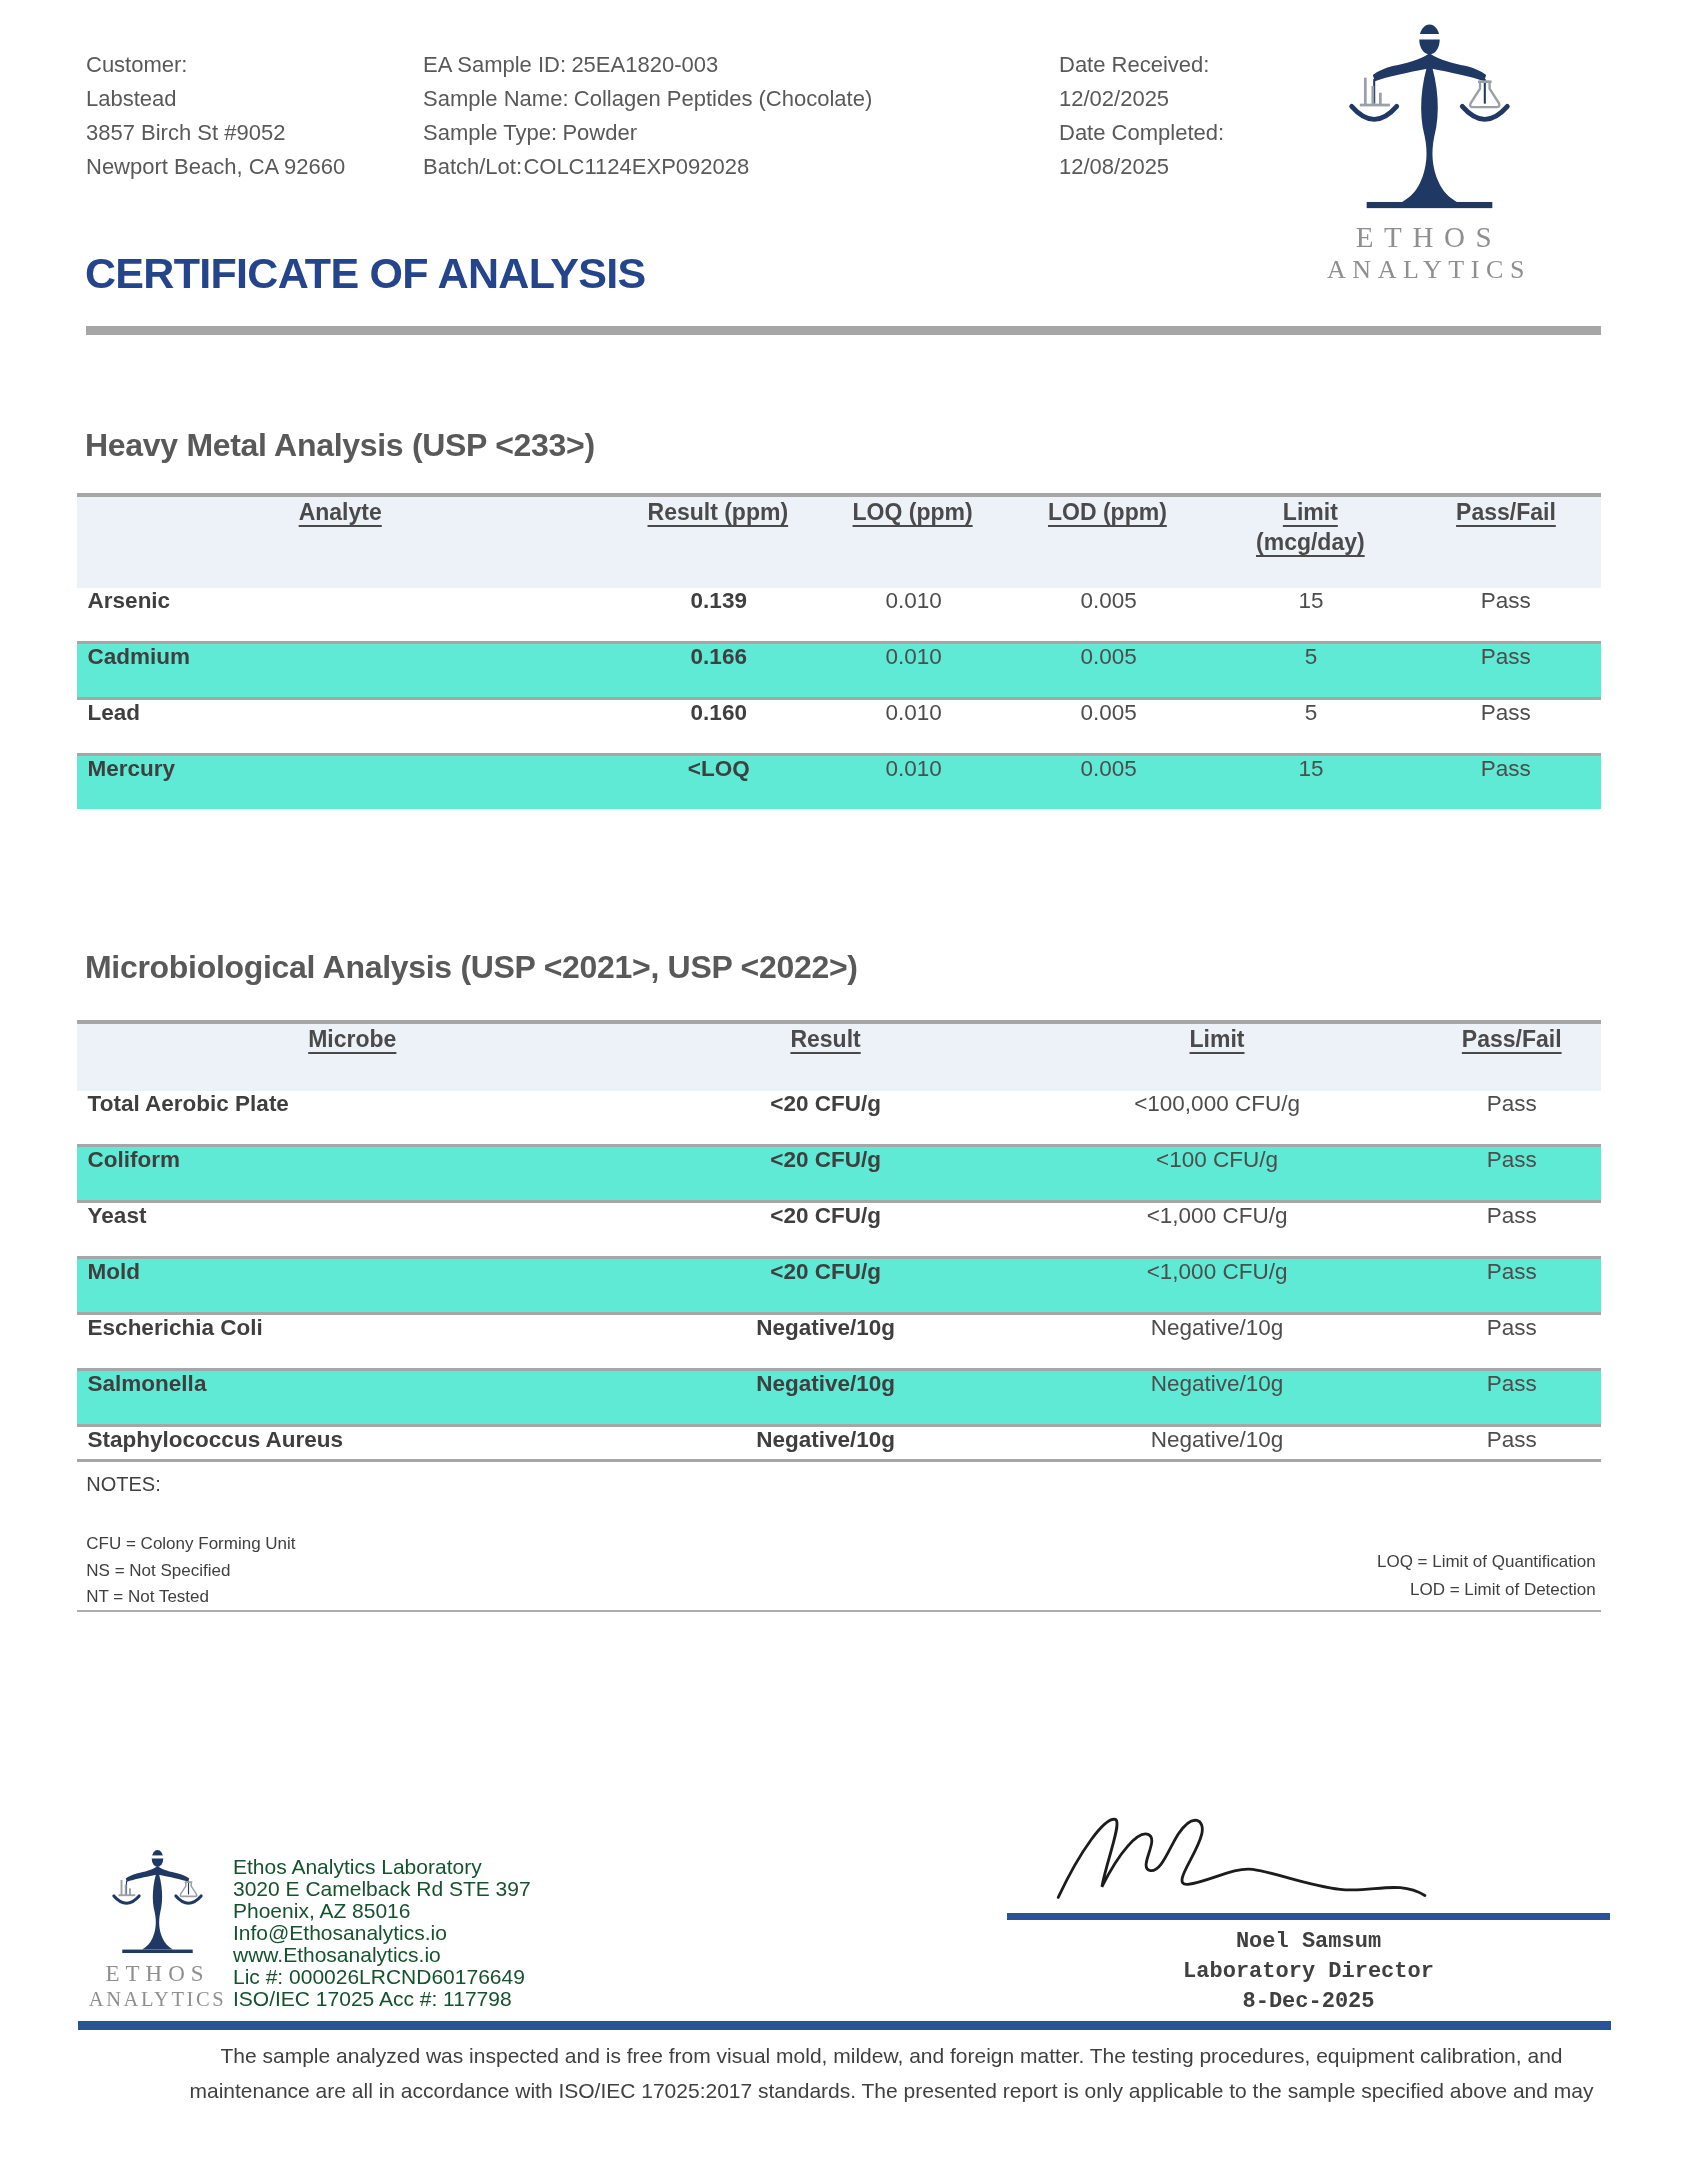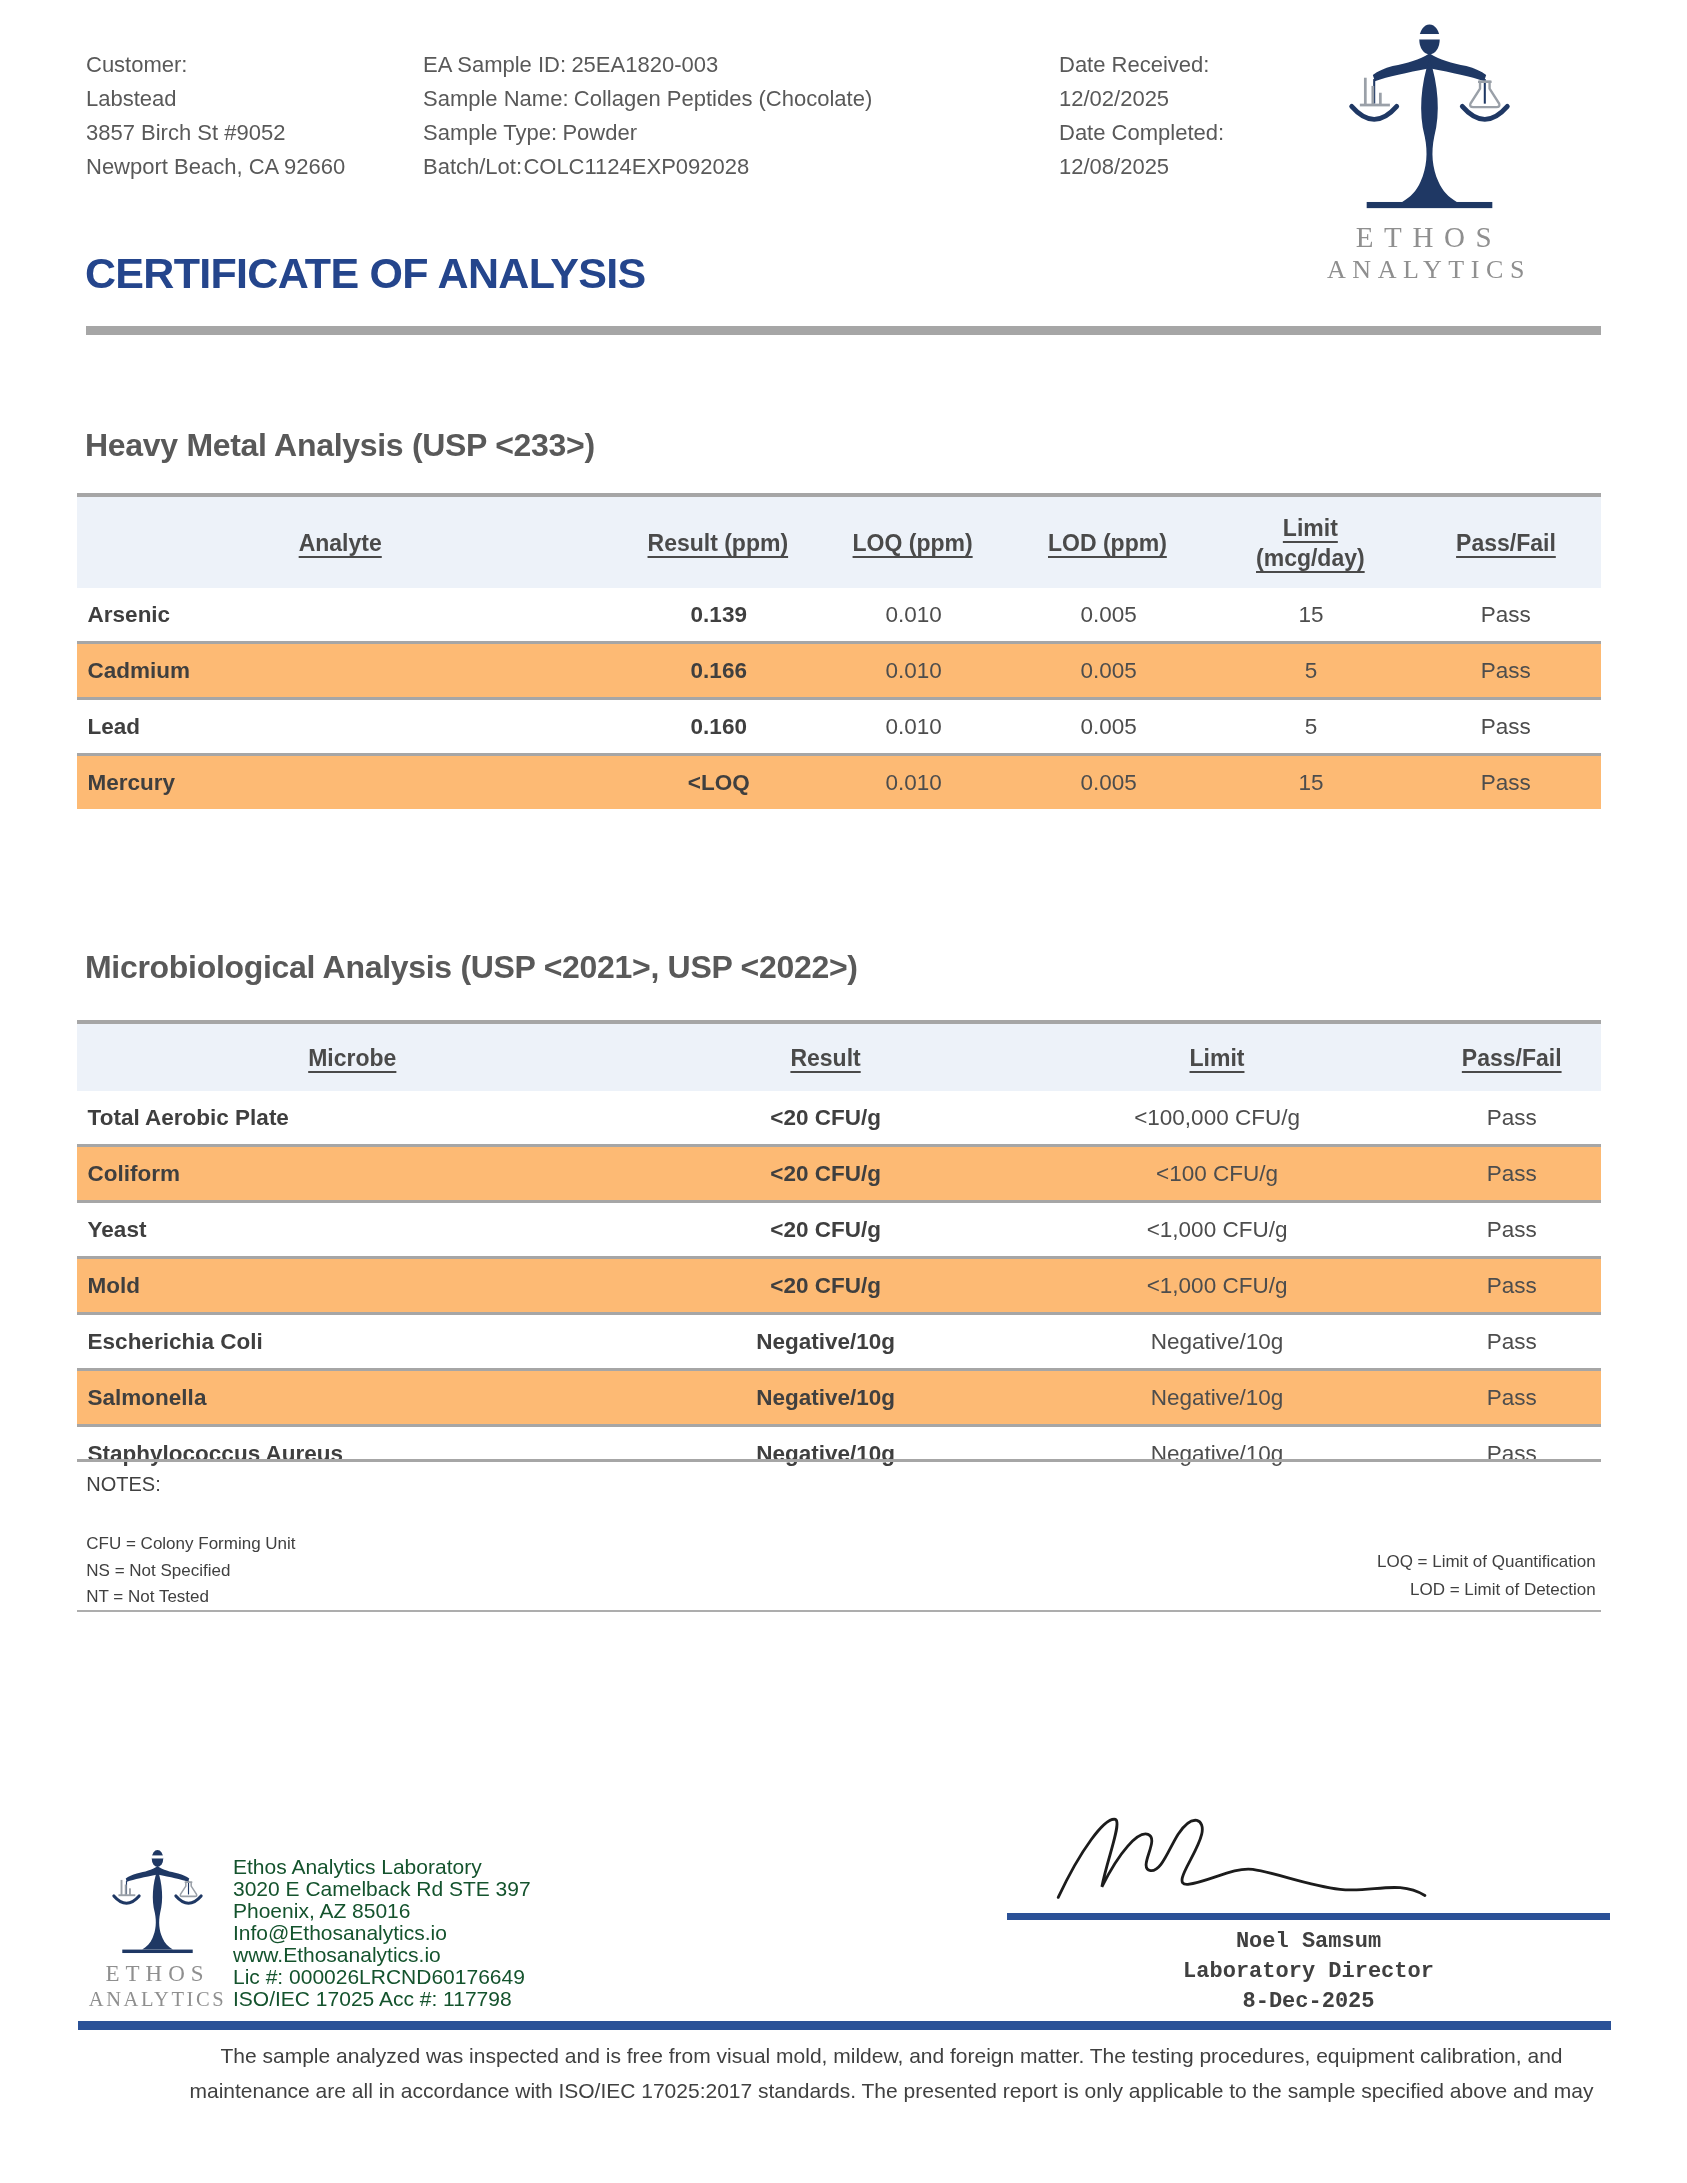--- a/index.html
+++ b/index.html
@@ -22,27 +22,27 @@
   .doc-title{position:absolute;left:85px;top:249px;font-size:43px;font-weight:700;letter-spacing:-0.7px;color:#24458C;margin:0;}
   .title-divider{position:absolute;left:86px;top:326px;width:1515px;height:8.6px;background:#A6A6A6;}
   
   .section-heading{position:absolute;left:85px;font-size:32px;font-weight:700;color:#595959;margin:0;letter-spacing:-0.3px;}
   #hm-heading{top:427px;}
   #mb-heading{top:949px;}
   
   .coa-table{position:absolute;left:77px;width:1524px;border-top:4px solid #A6A6A6;}
   #hm-table{top:493px;}
   #mb-table{top:1020px;}
-  .t-row{display:flex;align-items:center;gap:12px;}
+  .t-row{display:flex;align-items:flex-start;gap:12px;}
   .t-row.sep{border-top:3.3px solid #A6A6A6;}
   .t-head{background:#EDF2F9;}
   #hm-table .t-head{height:91px;}
   #mb-table .t-head{height:67px;}
   .t-body{height:53px;}
-  .t-body.alt{background:#fdba74;}
+  .t-body.alt{background:#5eead4;}
   .cell{box-sizing:border-box;text-align:center;font-size:22.5px;color:#4d4d4d;}
   .cell.name{text-align:left;padding-left:10.6px;font-weight:700;color:#3f3f3f;}
   .cell.bold{font-weight:700;color:#3f3f3f;}
   .hcell{font-weight:700;color:#4a4a4a;font-size:23px;line-height:30px;
          text-decoration:underline;text-decoration-thickness:2px;text-underline-offset:4.6px;}
   
   .hm-c0{width:36%;} .hm-c1{width:14%;} .hm-c2{width:11%;} .hm-c3{width:14%;} .hm-c4{width:12%;} .hm-c5{width:13%;}
   
   .mb-c0{width:37%;} .mb-c1{width:25%;} .mb-c2{width:26%;} .mb-c3{width:12%;}
   .hcell.hm-c4{padding:0 20px;}

